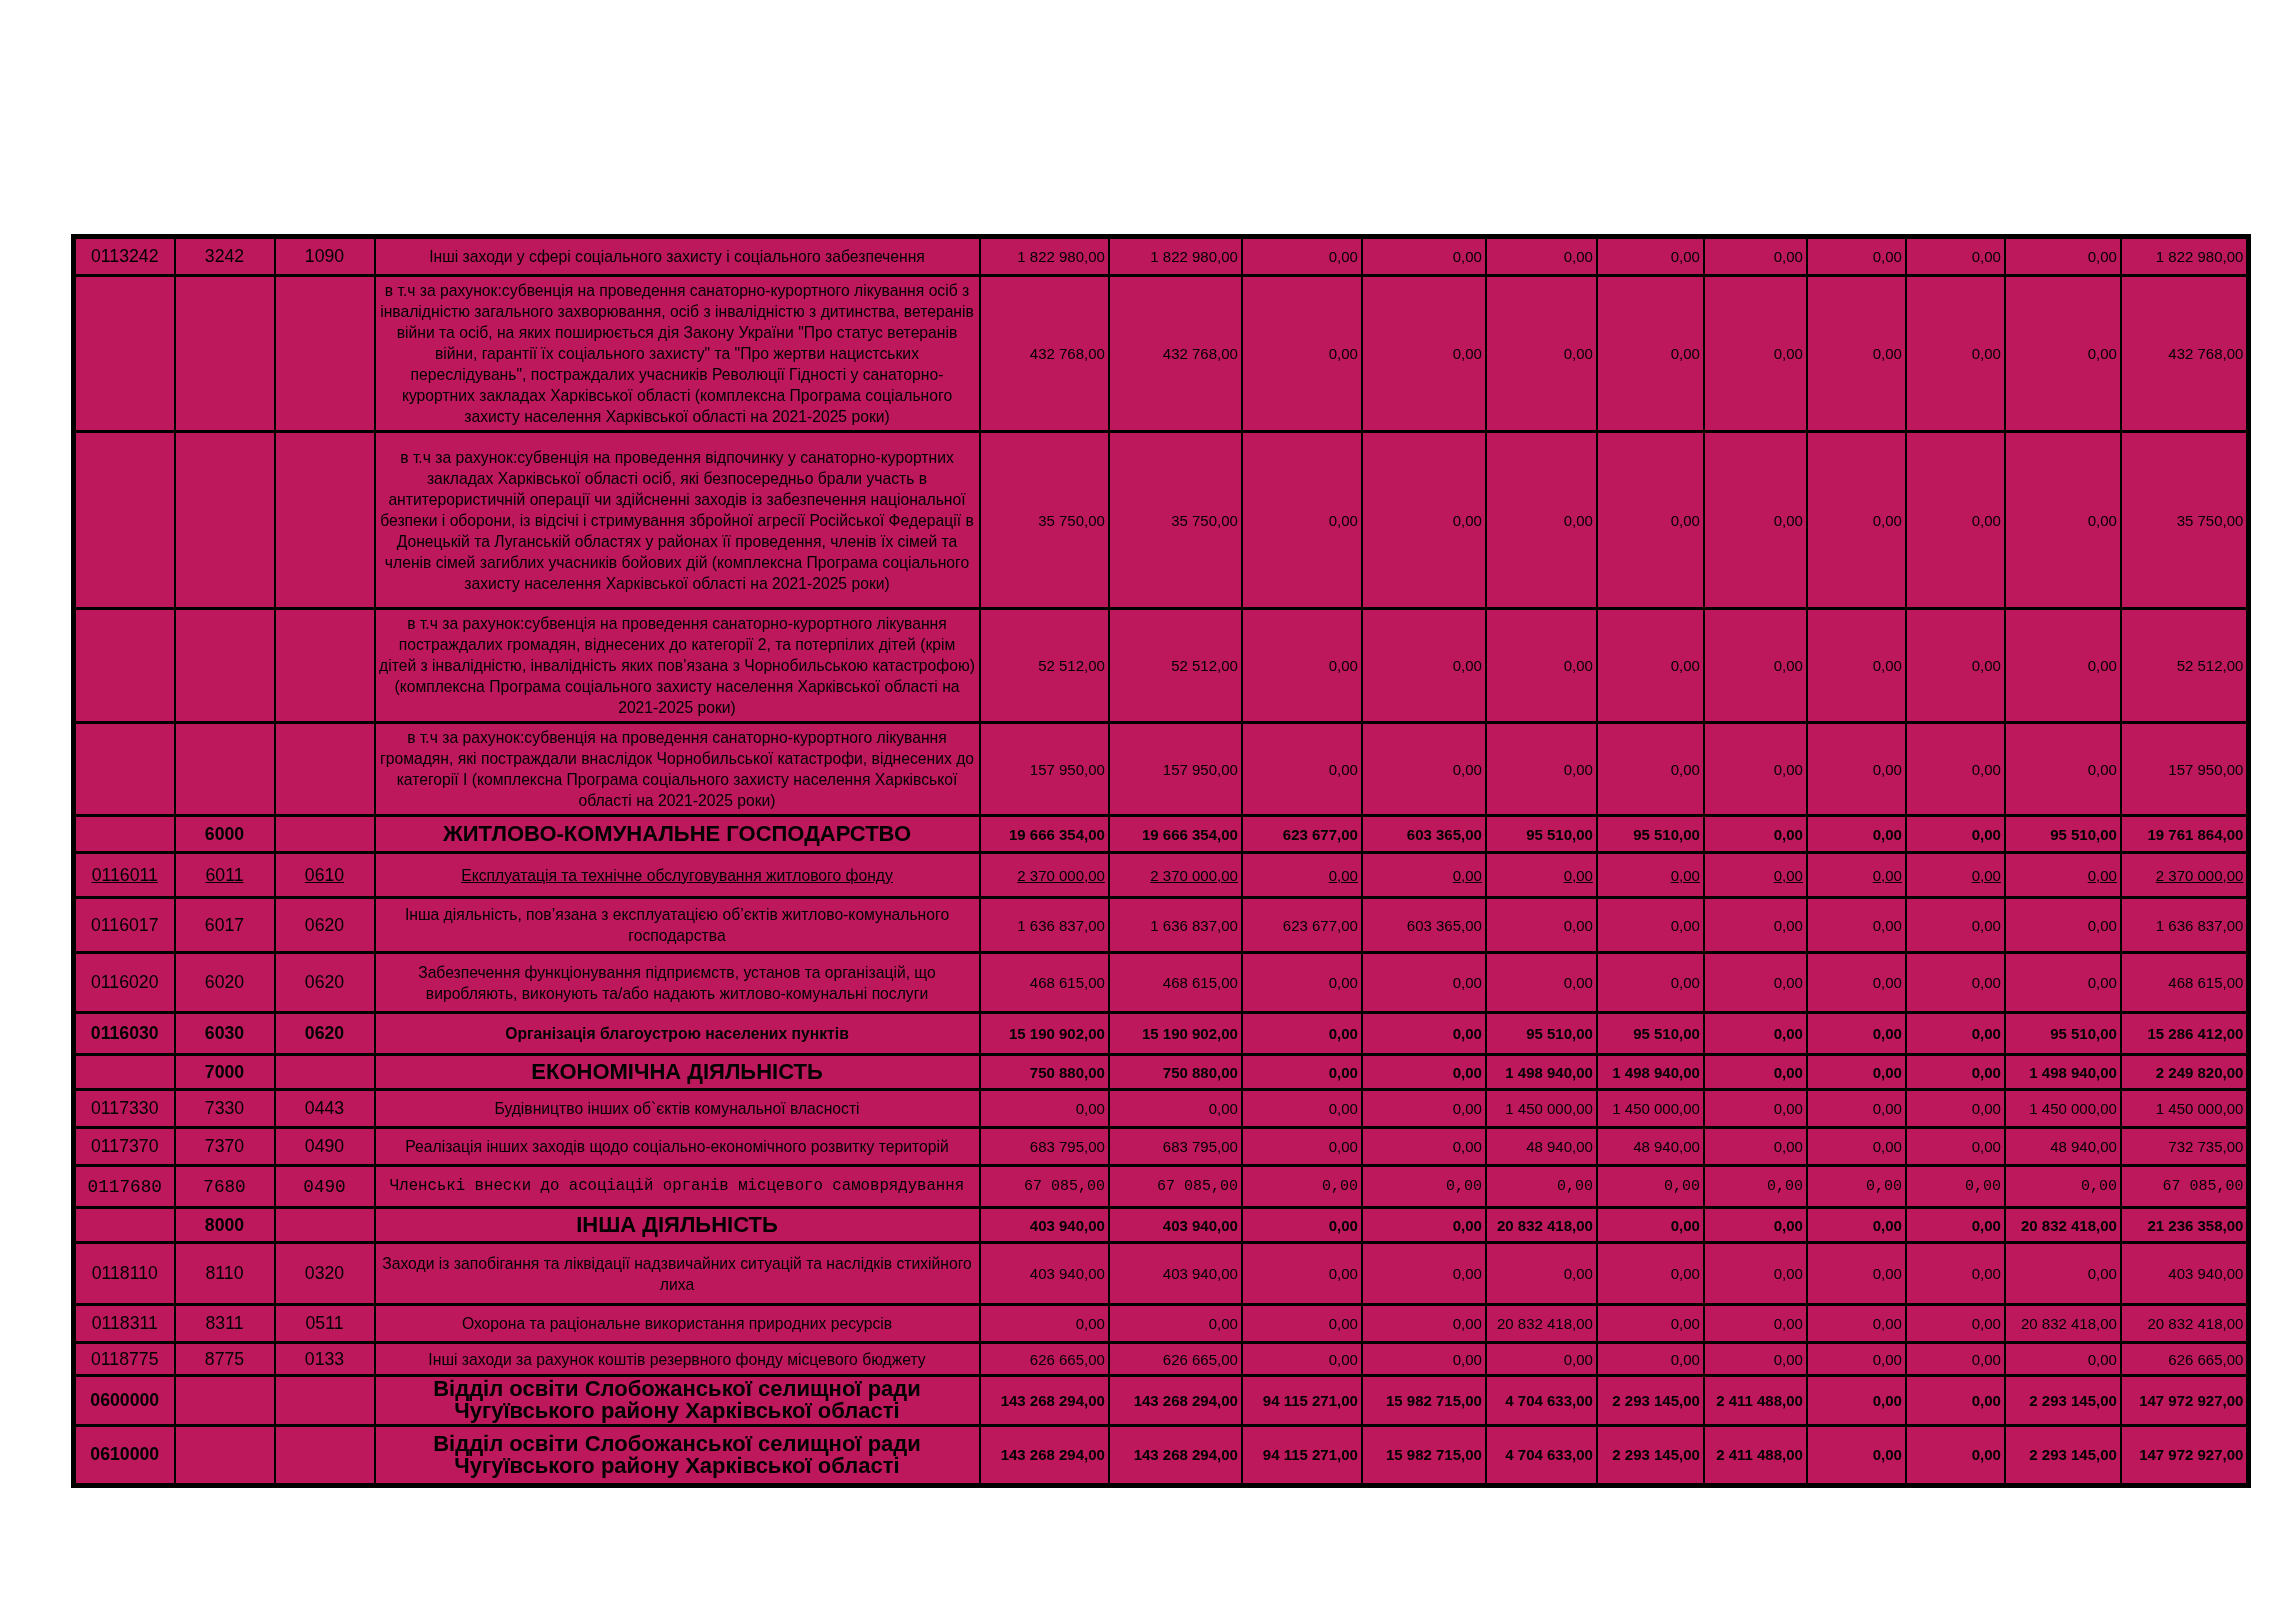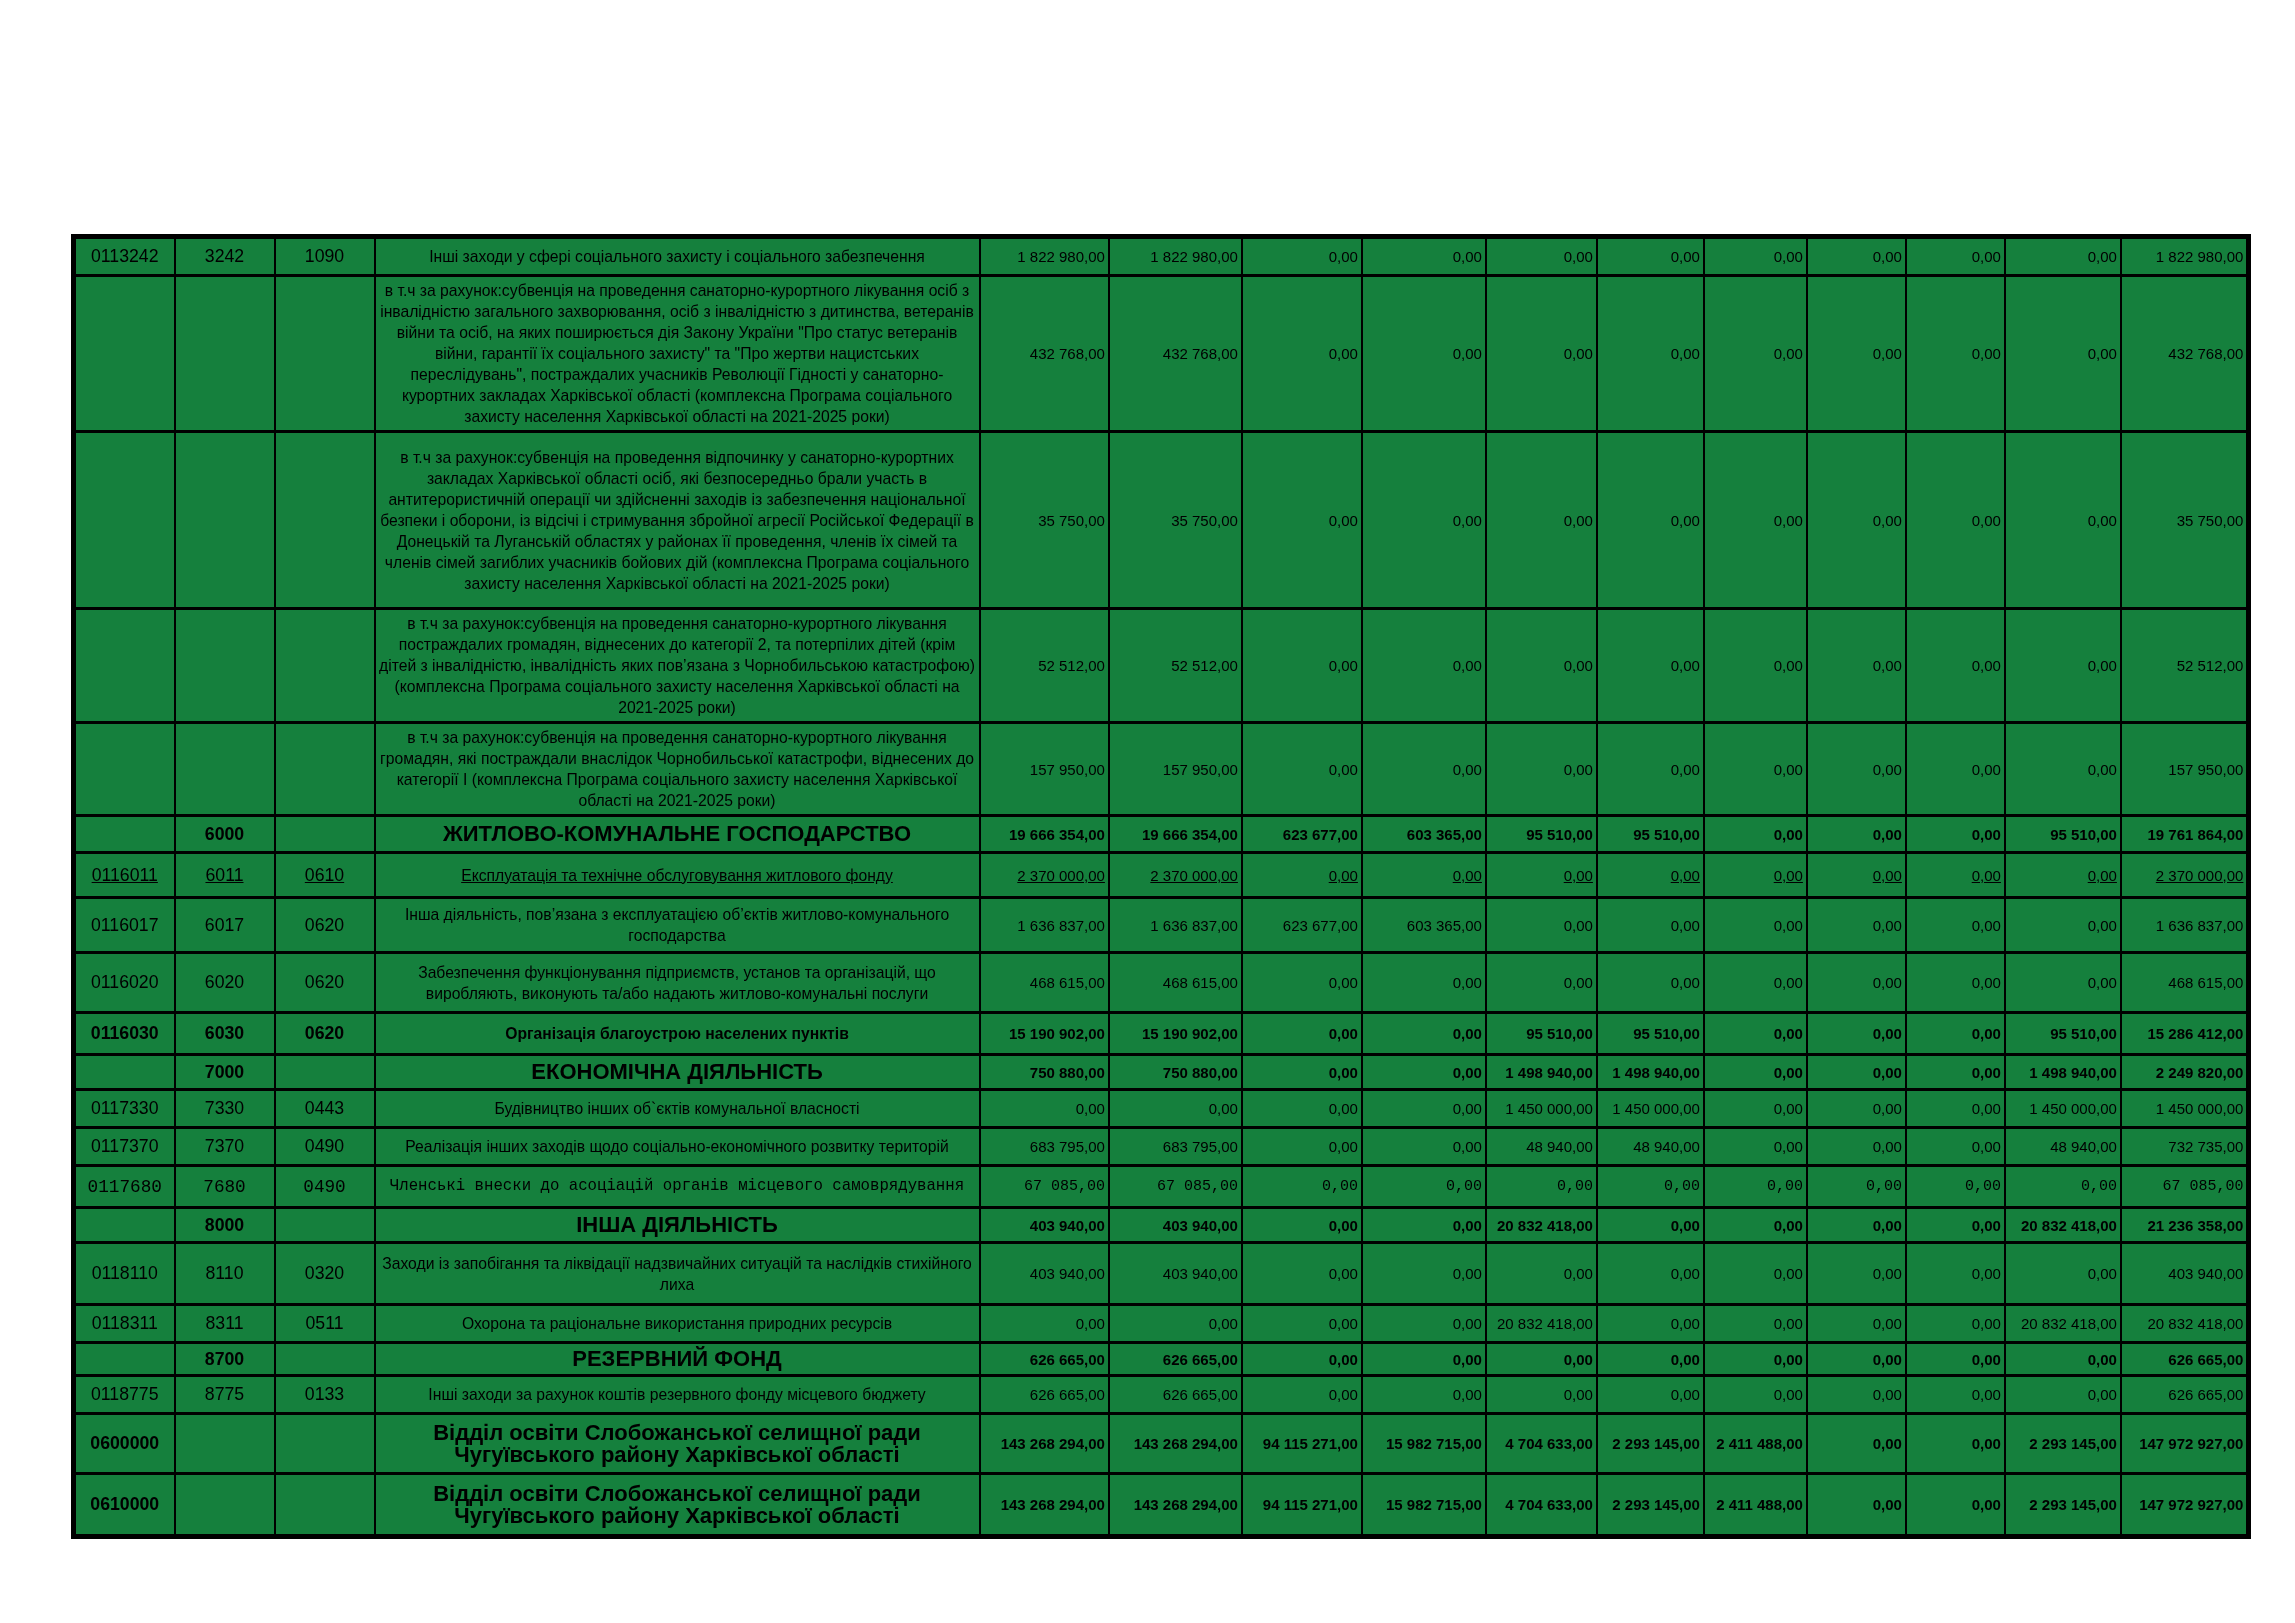--- a/index.html
+++ b/index.html
@@ -18,21 +18,21 @@
   .table-wrap {
     position: absolute;
     left: 71px;
     top: 234px;
   }
   table.budget {
     border-collapse: collapse;
     table-layout: fixed;
     width: 2176px;
     border: 5.2px solid #000000;
-    background: #15803d;
+    background: #be185d;
   }
   table.budget td {
     border: 2.6px solid #000000;
     border-top-width: 3.9px;
     border-bottom-width: 3.9px;
     vertical-align: middle;
     overflow: hidden;
     padding: 1.3px 2.6px;
   }
   td.code {
@@ -386,37 +386,20 @@
           <td class="value">0,00</td>
           <td class="value">0,00</td>
           <td class="value">20 832 418,00</td>
           <td class="value">0,00</td>
           <td class="value">0,00</td>
           <td class="value">0,00</td>
           <td class="value">0,00</td>
           <td class="value">20 832 418,00</td>
           <td class="value">20 832 418,00</td>
         </tr>
-        <tr class="section">
-          <td class="code"></td>
-          <td class="code">8700</td>
-          <td class="code"></td>
-          <td class="name">РЕЗЕРВНИЙ ФОНД</td>
-          <td class="value">626 665,00</td>
-          <td class="value">626 665,00</td>
-          <td class="value">0,00</td>
-          <td class="value">0,00</td>
-          <td class="value">0,00</td>
-          <td class="value">0,00</td>
-          <td class="value">0,00</td>
-          <td class="value">0,00</td>
-          <td class="value">0,00</td>
-          <td class="value">0,00</td>
-          <td class="value">626 665,00</td>
-        </tr>
         <tr class="item">
           <td class="code">0118775</td>
           <td class="code">8775</td>
           <td class="code">0133</td>
           <td class="name">Інші заходи за рахунок коштів резервного фонду місцевого бюджету</td>
           <td class="value">626 665,00</td>
           <td class="value">626 665,00</td>
           <td class="value">0,00</td>
           <td class="value">0,00</td>
           <td class="value">0,00</td>

